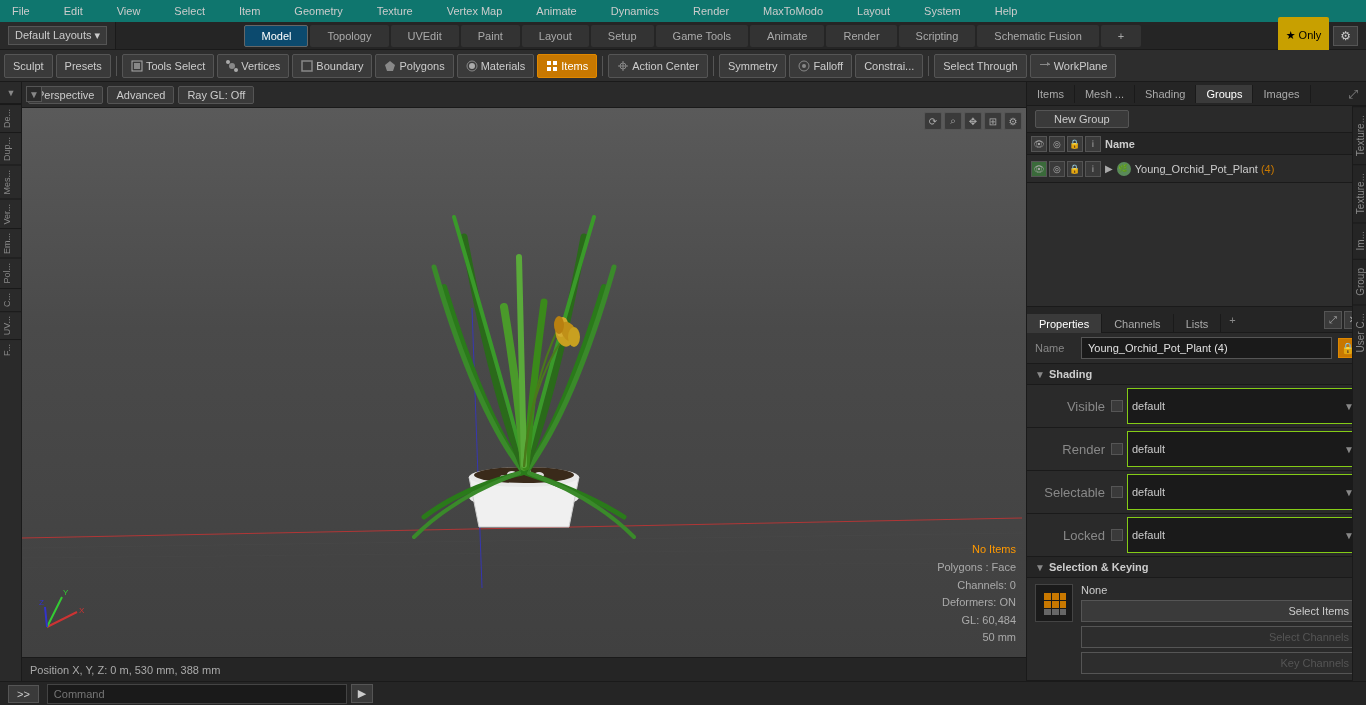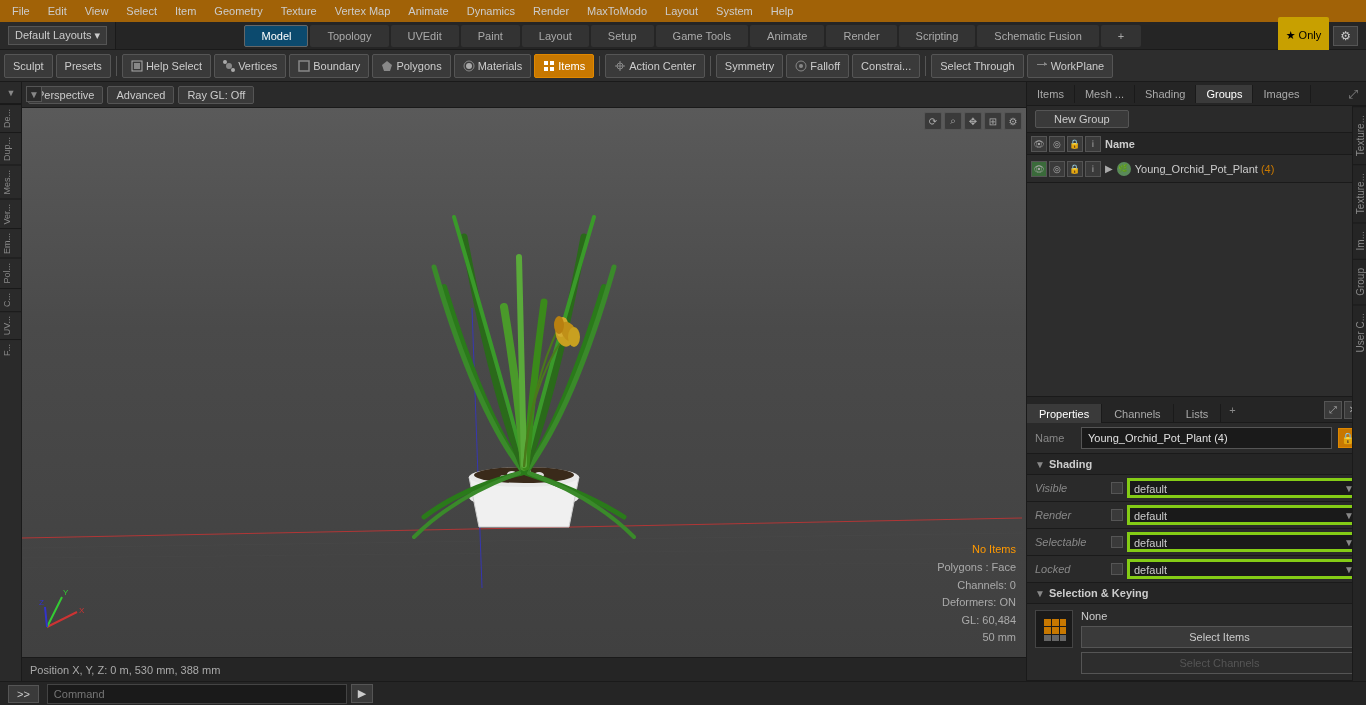--- a/index.html
+++ b/index.html
@@ -12,24 +12,24 @@
       height: 705px; 
       overflow: hidden;
       display: flex;
       flex-direction: column;
     }
 
     
     .menu-bar {
       display: flex;
       align-items: center;
-      background: #a16207;
+      background: #0f766e;
       height: 22px;
       padding: 0 4px;
-      gap: 2px;
+      gap: 18px;
       flex-shrink: 0;
     }
     .menu-item {
       padding: 2px 8px;
       color: #ccc;
       cursor: pointer;
       font-size: 11px;
     }
 
     
@@ -559,64 +559,64 @@
       display: flex;
       align-items: center;
       padding: 3px 8px;
       background: #2a2a2a;
       border-bottom: 1px solid #1a1a1a;
       gap: 6px;
       flex-shrink: 0;
     }
     .prop-label {
       color: #888;
-      font-size: 11px;
+      font-size: 13px;
       width: 70px;
-      font-style: italic;
+      text-align: right;
     }
     .prop-select-wrapper {
       flex: 1;
       position: relative;
       display: flex;
       align-items: center;
     }
     .prop-indicator {
       width: 12px;
       height: 12px;
       background: #3a3a3a;
       border: 1px solid #555;
       margin-right: 4px;
       flex-shrink: 0;
     }
     .prop-select {
       flex: 1;
       background: #1a1a1a;
-      border: 3px solid #84cc16;
+      border: 1px solid #84cc16;
       color: #ccc;
       padding: 2px 4px;
       font-size: 11px;
-      height: 20px;
+      height: 36px;
       appearance: none;
       padding-right: 18px;
     }
     .prop-arrow {
       position: absolute;
       right: 4px;
       color: #888;
       font-size: 10px;
       pointer-events: none;
     }
     .sel-key-btn {
       background: #3a3a3a;
       border: 1px solid #555;
       color: #ccc;
       padding: 4px 8px;
       cursor: pointer;
       font-size: 11px;
-      text-align: center;
+      text-align: right;
       width: 100%;
     }
     .sel-key-btn.disabled {
       color: #555;
       cursor: default;
       background: #2d2d2d;
     }
     .edge-tab {
       writing-mode: vertical-rl;
       transform: rotate(180deg);
@@ -732,21 +732,21 @@
   </div>
   <div class="tool-btn">
     <span>Presets</span>
   </div>
   <div class="toolbar-separator"></div>
   <div class="tool-btn">
     <svg width="12" height="12">
         <rect x="1" y="1" width="10" height="10" fill="none" stroke="#aaa" stroke-width="1"></rect>
         <rect x="3" y="3" width="6" height="6" fill="#888"></rect>
       </svg>
-    <span>Help Select</span>
+    <span>Tools Select</span>
   </div>
   <div class="tool-btn">
     <svg width="12" height="12">
         <circle cx="6" cy="6" r="3" fill="#888"></circle>
         <circle cx="2" cy="2" r="2" fill="#aaa"></circle>
         <circle cx="10" cy="10" r="2" fill="#aaa"></circle>
       </svg>
     <span>Vertices</span>
   </div>
   <div class="tool-btn">
@@ -1058,20 +1058,21 @@
             <rect x="18" y="10" width="7" height="7" fill="#c87800"></rect>
             <rect x="2" y="18" width="7" height="7" fill="#666"></rect>
             <rect x="10" y="18" width="7" height="7" fill="#666"></rect>
             <rect x="18" y="18" width="7" height="7" fill="#666"></rect>
           </svg>
         </div>
         <div style="display:flex;flex-direction:column;flex:1;gap:4px">
           <span style="color:#ccc;font-size:11px">None</span>
           <button class="sel-key-btn">Select Items</button>
           <button class="sel-key-btn disabled">Select Channels</button>
+          <button class="sel-key-btn disabled">Key Channels</button>
         </div>
       </div>
     </div>
 
     <div style="position:absolute;right:0;top:24px;width:14px;display:flex;flex-direction:column;background:#252525;border-left:1px solid #1a1a1a;height:calc(100% - 24px)">
       <div class="edge-tab">Texture...</div>
       <div class="edge-tab">Texture...</div>
       <div class="edge-tab">Im...</div>
       <div class="edge-tab">Group</div>
       <div class="edge-tab">User C...</div>

